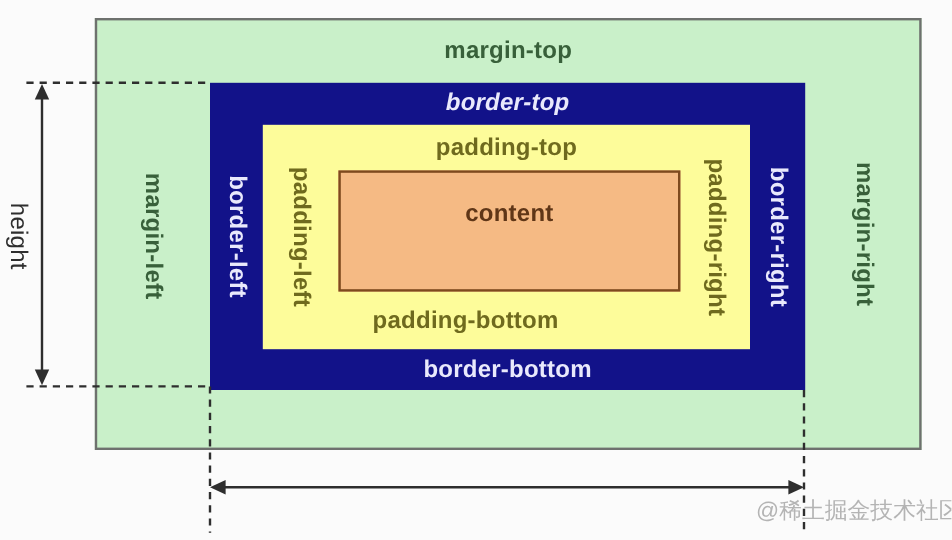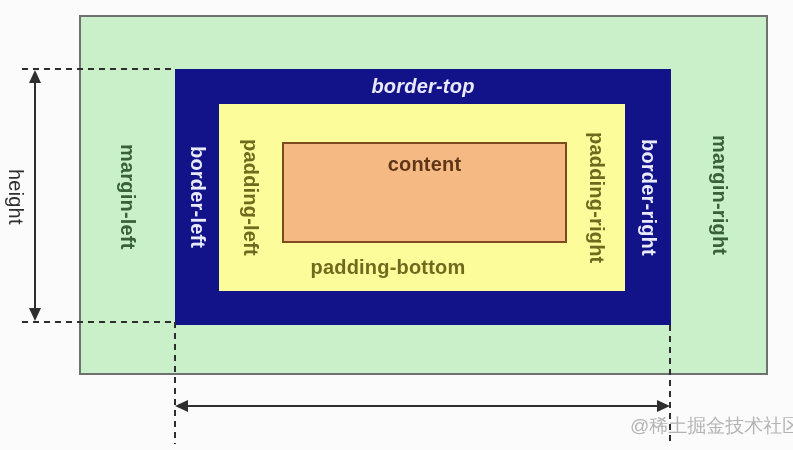--- a/index.html
+++ b/index.html
@@ -49,23 +49,26 @@
 </head>
 <body>
 
 <div class="stage">
 
   <div class="box margin-box"></div>
   <div class="box border-box"></div>
   <div class="box padding-box"></div>
   <div class="box content-box"></div>
 
+  <div class="hlabel t-margin" style="left:79px;  top:15px;  width:689px; height:54px;">margin-top</div>
   <div class="hlabel t-border" style="left:175px; top:69px;  width:496px; height:35px;font-style:italic;">border-top</div>
-  <div class="hlabel t-content" style="left:282px; top:142px; width:285px; height:45px;">content</div>
+  <div class="hlabel t-padding" style="left:219px; top:104px; width:406px; height:38px;">padding-top</div>
+  <div class="hlabel t-content" style="left:282px; top:156px; width:285px; height:45px;">content</div>
   <div class="hlabel t-padding" style="left:219px; top:243px; width:338px; height:48px;">padding-bottom</div>
+  <div class="hlabel t-border" style="left:175px; top:291px; width:496px; height:34px;">border-bottom</div>
 
   <div class="vlabel t-margin" style="left:79px;  top:69px;  width:96px; height:256px;">margin-left</div>
   <div class="vlabel t-border" style="left:175px; top:69px;  width:44px; height:256px;">border-left</div>
   <div class="vlabel t-padding" style="left:219px; top:104px; width:63px; height:187px;">padding-left</div>
   <div class="vlabel t-padding" style="left:567px; top:104px; width:58px; height:187px;">padding-right</div>
   <div class="vlabel t-border" style="left:625px; top:69px;  width:46px; height:256px;">border-right</div>
   <div class="vlabel t-margin" style="left:671px; top:15px;  width:97px; height:360px;">margin-right</div>
 
   <div class="vlabel dim-label" style="left:0px; top:69px; width:30px; height:256px; font-size:20px;">height</div>
 

